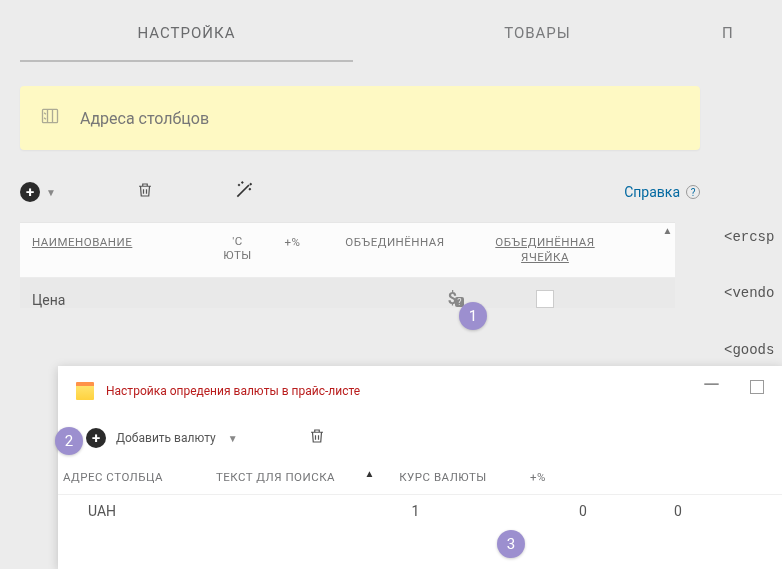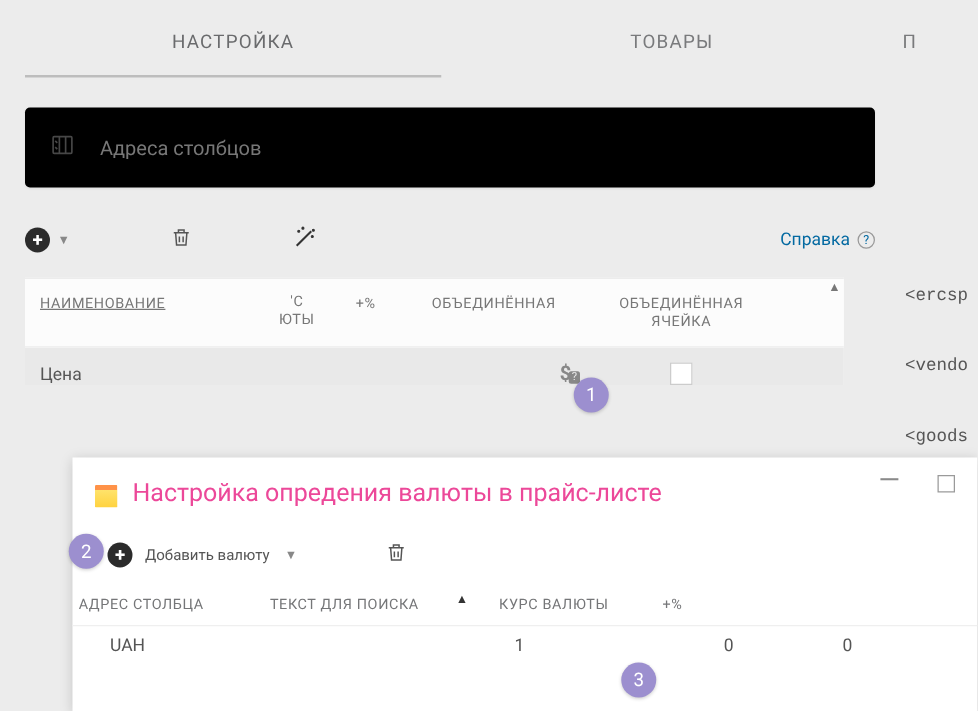--- a/index.html
+++ b/index.html
@@ -30,21 +30,21 @@
     cursor: pointer;
   }
   .tab.active {
     color: #6a6b6d;
     border-bottom: 2px solid #bdbdbd;
   }
   .tab.cut { flex: 0 0 40px; text-align:left; }
 
   
   .section-card {
-    background: #000000;
+    background: #fef9c3;
     margin: 24px 20px 0 20px;
     border-radius: 4px;
     display: flex;
     align-items: center;
     height: 64px;
     padding: 0 20px;
     width: 680px;
     box-shadow: 0 1px 2px rgba(0,0,0,0.05);
   }
   .section-card .icon { margin-right: 20px; opacity: .6; }
@@ -127,24 +127,24 @@
     position:absolute;
     left: 58px;
     top: 366px;
     right: 0;
     bottom: 0;
     background:#fff;
     box-shadow: 0 2px 10px rgba(0,0,0,.18);
   }
   .dlg-title {
     display:flex;
-    align-items:flex-end;
+    align-items:center;
     padding: 16px 18px 10px 18px;
-    font-size:20px;
-    color:#ec4899;
+    font-size:12px;
+    color:#b91c1c;
   }
   .dlg-title .note-icon {
     width:18px; height:18px; margin-right:12px;
     background: linear-gradient(#ffe36b, #ffd23f);
     border-top: 4px solid #ff9248;
     border-radius:1px;
   }
   .dlg-win-controls {
     position:absolute; top:14px; right:18px;
     display:flex; gap:30px; color:#8a8a8a;
@@ -259,21 +259,21 @@
   </div>
 </div>
 
 <div class="main-table">
   <div class="mt-header">
     <div class="mt-h1">НАИМЕНОВАНИЕ</div>
     <div class="mt-h2" style="white-space:pre-line; line-height:1.2;">'С
 ЮТЫ</div>
     <div class="mt-h3">+%</div>
     <div class="mt-h4">ОБЪЕДИНЁННАЯ</div>
-    <div class="mt-h5" style="line-height:1.3;">ОБЪЕДИНЁННАЯ ЯЧЕЙКА</div>
+    <div class="mt-h5" style="line-height:1.3;text-decoration:underline;">ОБЪЕДИНЁННАЯ ЯЧЕЙКА</div>
     <span class="mt-scroll-up">▲</span>
   </div>
   <div class="mt-row">
     <div class="mt-c1">Цена</div>
     <div class="mt-c2"></div>
     <div class="mt-c3"></div>
     <div class="mt-c4">
       <span class="dollar-q">
         <span style="font-weight:bold;">$</span>
           <span class="q">?</span>

